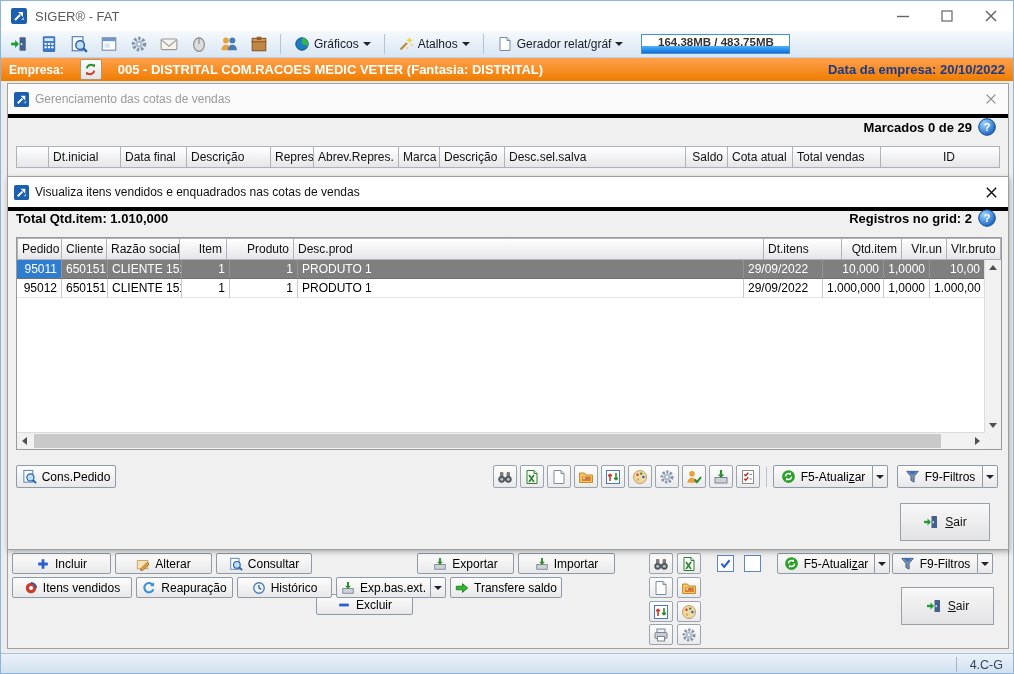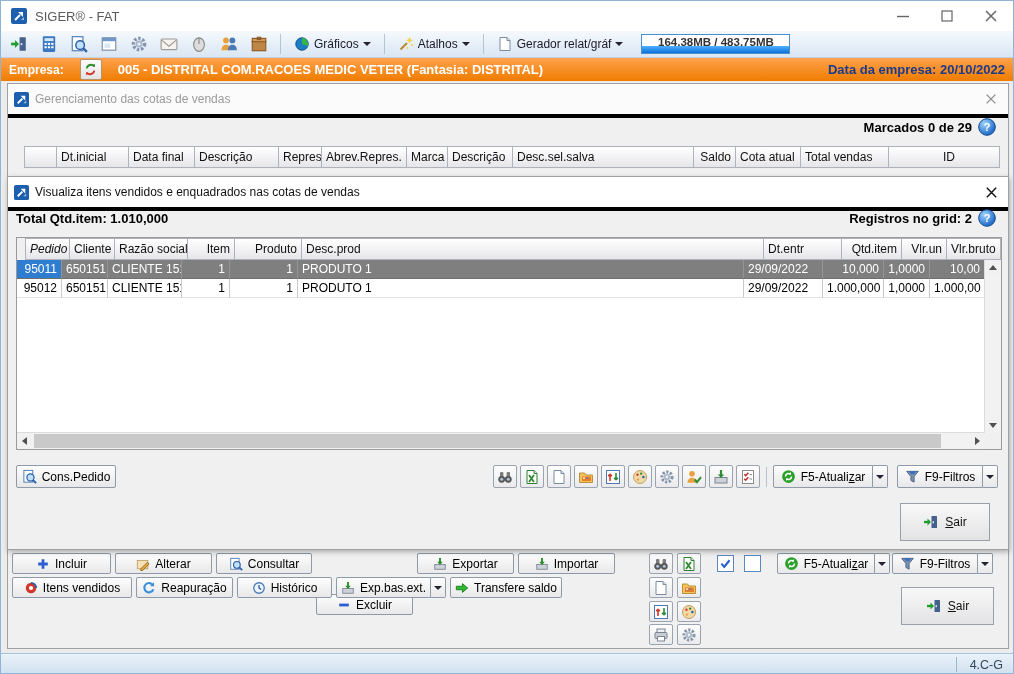--- a/index.html
+++ b/index.html
@@ -42,21 +42,21 @@
   #win-itens{left:6px;top:92px;width:1002px;height:374px;box-shadow:1px 2px 5px rgba(0,0,0,.28);}
   #win-itens .wtitle{background:#ffffff;}
   #win-itens .wtitle .t{color:#111;}
   #win-itens .wtitle .xbtn{color:#111;}
   
   .statline{position:absolute;display:flex;align-items:center;gap:6px;font-weight:bold;font-size:13px;color:#000;}
   
   .outhead{position:absolute;left:8px;right:8px;top:62px;height:22px;display:flex;}
   .hcell{box-sizing:border-box;height:22px;line-height:20px;padding:0 4px;background:linear-gradient(#ffffff,#e6e6ea);
          border:1px solid #aeb2bd;margin-left:-1px;font-size:12px;color:#111;white-space:nowrap;overflow:hidden;}
-  .hcell:first-child{margin-left:8px;font-style:italic;}
+  .hcell:first-child{margin-left:0;}
   
   .oc0{width:33px;} .oc1{width:73px;} .oc2{width:67px;} .oc3{width:85px;} .oc4{width:44px;text-align:right;}
   .oc5{width:86px;} .oc6{width:42px;text-align:right;} .oc7{width:66px;} .oc8{width:182px;} .oc9{width:43px;text-align:right;}
   .oc10{width:66px;text-align:left;} .oc11{width:89px;} .oc12{flex:1;text-align:right;padding-right:44px;}
   
   .gridwrap{position:absolute;left:8px;top:60px;width:986px;height:213px;background:#fff;border:1px solid #9a9a9a;box-sizing:border-box;}
   .ghead{position:absolute;left:0;right:0;top:0;height:22px;display:flex;background:#efefef;}
   .gdata{position:absolute;left:0;right:16px;top:22px;bottom:16px;background:#fff;overflow:hidden;}
   .grow{display:flex;height:19px;line-height:18px;}
   .gcell{box-sizing:border-box;padding:0 4px;border-right:1px solid #c9c9c9;white-space:nowrap;overflow:hidden;font-size:12px;}
@@ -630,21 +630,21 @@
         </div>
 
         <div class="gridwrap">
           <div class="ghead">
             <div class="hcell gc0">Pedido</div>
             <div class="hcell gc1">Cliente</div>
             <div class="hcell gc2">Razão social</div>
             <div class="hcell gc3">Item</div>
             <div class="hcell gc4">Produto</div>
             <div class="hcell gc5" style="text-align:left;">Desc.prod</div>
-            <div class="hcell gc6">Dt.entr</div>
+            <div class="hcell gc6">Dt.itens</div>
             <div class="hcell gc7">Qtd.item</div>
             <div class="hcell gc8">Vlr.un</div>
             <div class="hcell gc9" style="text-align:left;">Vlr.bruto</div>
           </div>
           <div class="gdata">
             <div class="grow sel">
               <div class="gcell gc0 focus">95011</div>
               <div class="gcell gc1">650151</div>
               <div class="gcell gc2">CLIENTE 151</div>
               <div class="gcell gc3">1</div>

